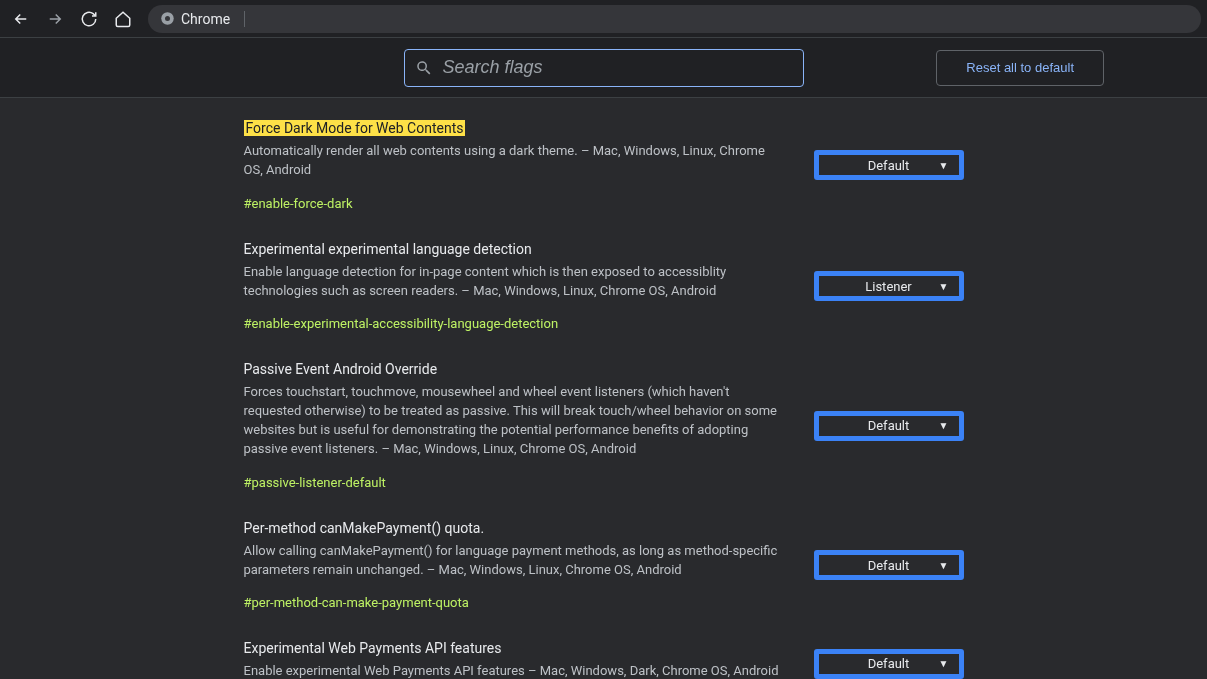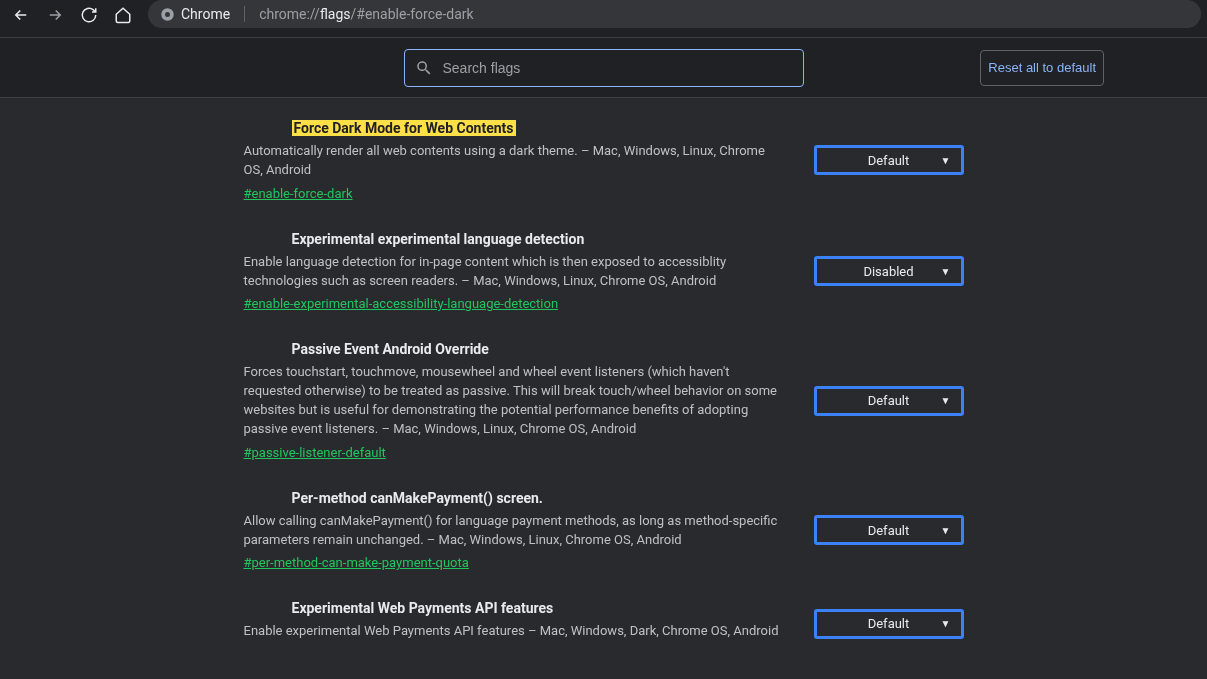--- a/index.html
+++ b/index.html
@@ -10,21 +10,21 @@
     font-size: 13px;
     width: 1207px;
     height: 679px;
     overflow: hidden;
   }
   
   .browser-bar {
     height: 38px;
     background: #202124;
     display: flex;
-    align-items: flex-start;
+    align-items: center;
     padding: 0 6px;
     gap: 4px;
     border-bottom: 1px solid #3c4043;
   }
   .nav-btn {
     width: 30px;
     height: 30px;
     display: flex;
     align-items: center;
     justify-content: center;
@@ -68,69 +68,69 @@
     border-radius:4px;
     display:flex;
     align-items:center;
     padding:0 10px;
     gap:10px;
     color:#9aa0a6;
   }
   .search-wrap svg{width:18px;height:18px;fill:#9aa0a6}
   .search-input{
     flex:1;background:transparent;border:none;outline:none;
-    color:#e8eaed;font-size:14px;
+    color:#e8eaed;font-size:18px;font-style:italic;
   }
   .search-input::placeholder{color:#9aa0a6}
   .reset-btn{
     position:absolute;right:103px;
     border:1px solid #5f6368;
     color:#8ab4f8;
     background:transparent;
     height:36px;border-radius:4px;
-    padding:0 7px;font-size:13px;cursor:pointer;
+    padding:0 29px;font-size:13px;cursor:pointer;
   }
   
   .content{
     display:flex;justify-content:center;
     height:calc(679px - 38px - 60px);
     overflow:auto;
     background:#292a2d;
   }
   .center-col{
     width:720px;
     background:#292a2d;
     padding-top:22px;
   }
   .flag{
     display:flex;
     padding:0 0 30px 0;
   }
   .flag-text{flex:1;padding-right:30px}
   .flag-title{
-    font-size:14px;font-weight:700;color:#e8eaed;
-    margin-bottom:6px;display:inline-block;margin-left:48px;
+    font-size:14px;font-weight:400;color:#e8eaed;
+    margin-bottom:6px;display:inline-block;
   }
   .flag-title.highlighted{
     background:#fde047;color:#202124;padding:0 2px;
   }
   .flag-desc{
     font-size:13px;line-height:1.45;color:#bdc1c6;
     margin-bottom:6px;
   }
   .flag-link{
-    font-size:13px;color:#22c55e;text-decoration:underline;
-    display:inline-block;cursor:pointer;
+    font-size:13px;color:#bef264;
+    display:inline-block;cursor:pointer;margin-top:10px;
   }
   .flag-control{
     width:150px;display:flex;align-items:center;
   }
   .dropdown{
     width:150px;height:30px;
-    background:#292a2d;border:3px solid #3b82f6;border-radius:3px;
+    background:#292a2d;border:5px solid #3b82f6;border-radius:3px;
     display:flex;align-items:center;justify-content:center;
     position:relative;color:#e8eaed;font-size:13px;cursor:pointer;
   }
   .dropdown .caret{
     position:absolute;right:10px;font-size:10px;color:#e8eaed;
   }
 </style>
 </head>
 <body>
 
@@ -157,23 +157,20 @@
   </div>
   <div class="addr">
     <span class="chrome-chip">
       <svg viewBox="0 0 24 24">
           <circle cx="12" cy="12" r="10" fill="#9aa0a6"></circle>
           <circle cx="12" cy="12" r="4" fill="#35363a"></circle>
         </svg>
       <span>Chrome</span>
     </span>
     <span class="divider"></span>
-    <span class="url">
-      <span>chrome://</span><span class="bold">flags</span><span>/#enable-force-dark</span>
-    </span>
   </div>
 </div>
 
 <div class="flags-header">
   <div class="search-wrap">
     <svg viewBox="0 0 24 24">
         <path d="M15.5 14h-.8l-.3-.3a6.5 6.5 0 1 0-.7.7l.3.3v.8l5 5 1.5-1.5-5-5zM9.5 14a4.5 4.5 0 1 1 0-9 4.5 4.5 0 0 1 0 9z"></path>
       </svg>
     <input class="search-input" placeholder="Search flags" style="">
   </div>
@@ -196,41 +193,41 @@
     </div>
       </div>
       <div class="flag">
     <div class="flag-text">
       <span class="flag-title ">Experimental experimental language detection</span>
       <div class="flag-desc">Enable language detection for in-page content which is then exposed to accessiblity technologies such as screen readers. – Mac, Windows, Linux, Chrome OS, Android</div>
       <a class="flag-link">#enable-experimental-accessibility-language-detection</a>
     </div>
     <div class="flag-control">
       <div class="dropdown">
-        <span>Disabled</span>
+        <span>Listener</span>
         <span class="caret">▼</span>
       </div>
     </div>
       </div>
       <div class="flag">
     <div class="flag-text">
       <span class="flag-title ">Passive Event Android Override</span>
       <div class="flag-desc">Forces touchstart, touchmove, mousewheel and wheel event listeners (which haven't requested otherwise) to be treated as passive. This will break touch/wheel behavior on some websites but is useful for demonstrating the potential performance benefits of adopting passive event listeners. – Mac, Windows, Linux, Chrome OS, Android</div>
       <a class="flag-link">#passive-listener-default</a>
     </div>
     <div class="flag-control">
       <div class="dropdown">
         <span>Default</span>
         <span class="caret">▼</span>
       </div>
     </div>
       </div>
       <div class="flag">
     <div class="flag-text">
-      <span class="flag-title ">Per-method canMakePayment() screen.</span>
+      <span class="flag-title ">Per-method canMakePayment() quota.</span>
       <div class="flag-desc">Allow calling canMakePayment() for language payment methods, as long as method-specific parameters remain unchanged. – Mac, Windows, Linux, Chrome OS, Android</div>
       <a class="flag-link">#per-method-can-make-payment-quota</a>
     </div>
     <div class="flag-control">
       <div class="dropdown">
         <span>Default</span>
         <span class="caret">▼</span>
       </div>
     </div>
       </div>

